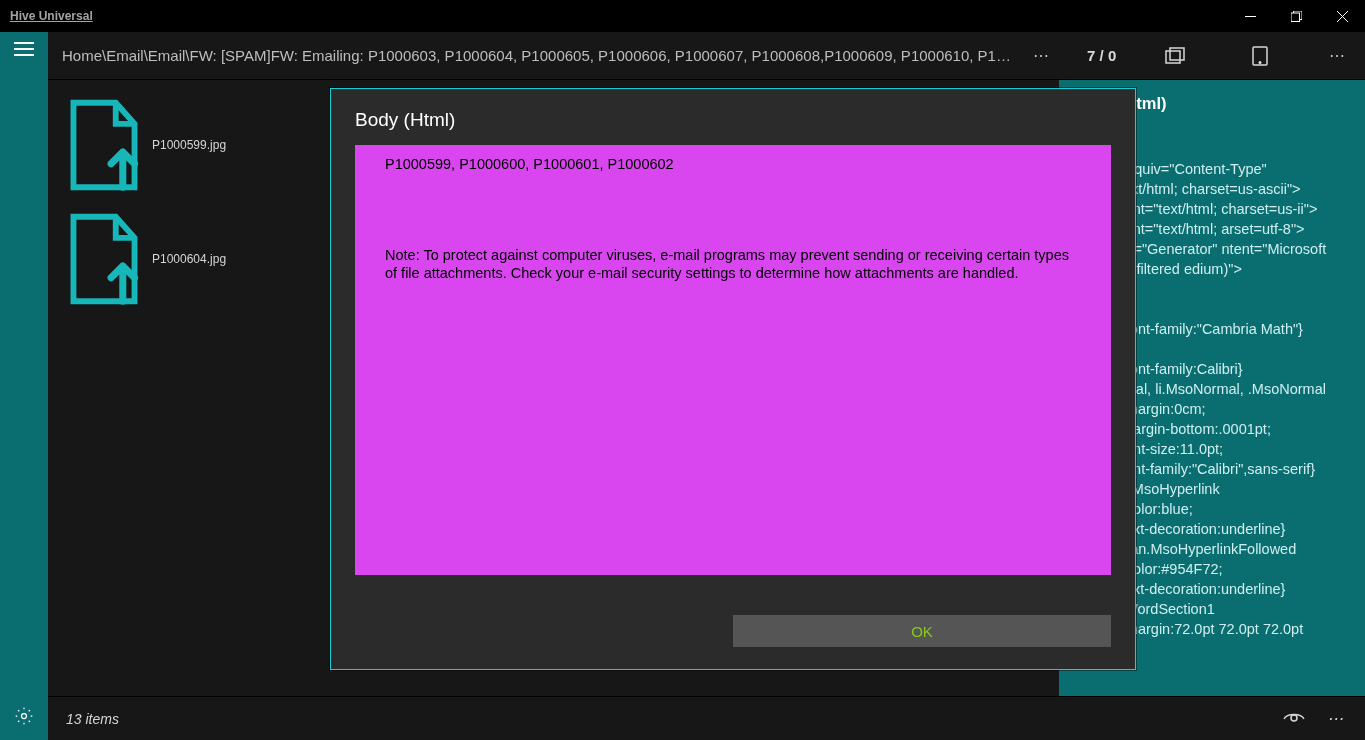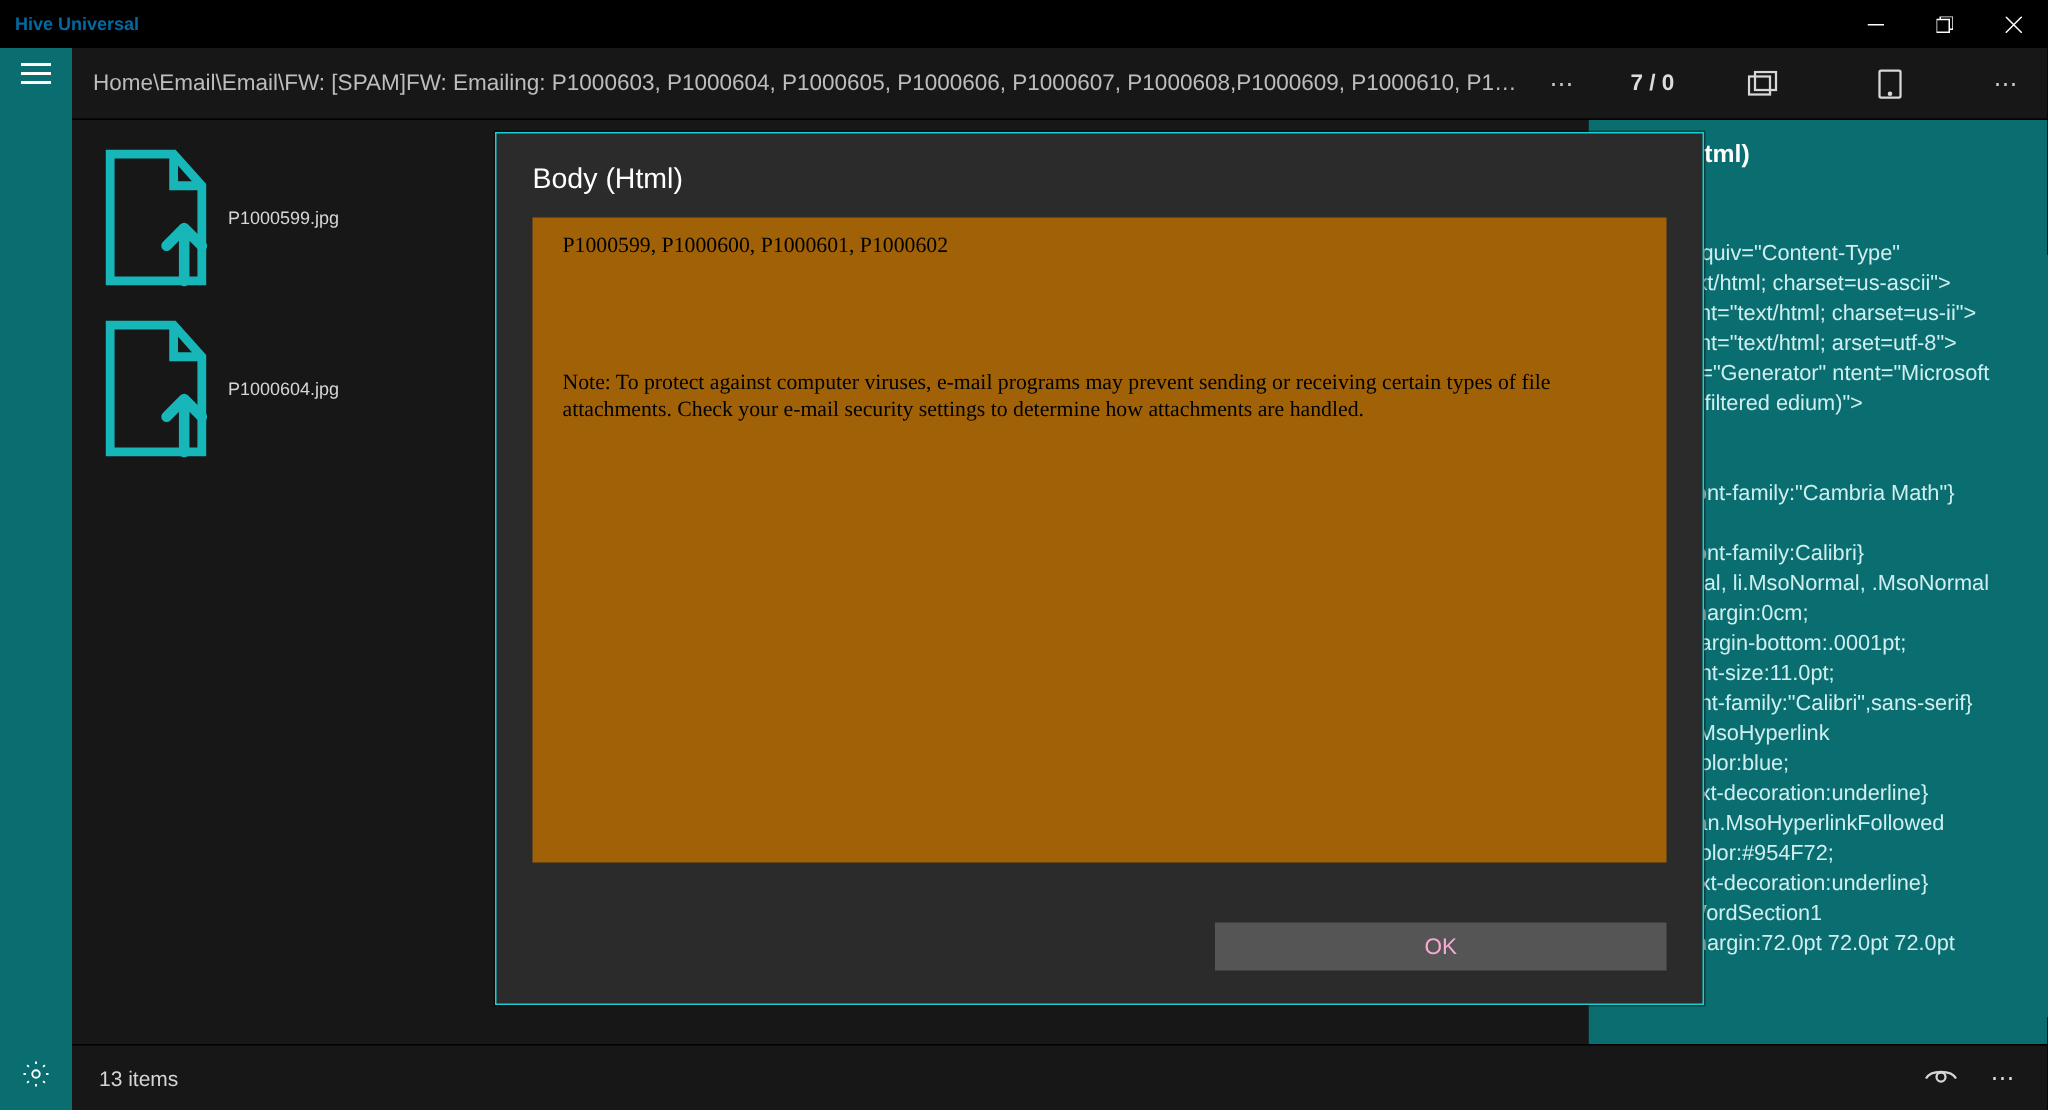--- a/index.html
+++ b/index.html
@@ -1,20 +1,20 @@
 <!DOCTYPE html>
 <html><head>
 <meta charset="utf-8">
 <style>
   * { box-sizing: border-box; margin: 0; padding: 0; }
   html, body { width: 1365px; height: 740px; overflow: hidden; font-family: "Segoe UI", Arial, sans-serif; background: #000; color: #fff; }
   .titlebar {
     height: 32px; background: #000; display: flex; align-items: center; padding-left: 10px; font-size: 12px;
   }
-  .titlebar .title { flex: 1; color: #0369a1; font-weight: 600; }
+  .titlebar .title { flex: 1; color: #a3a3a3; font-weight: 600; text-decoration: underline; }
   .titlebar .winbtns { display: flex; }
   .titlebar .winbtn { width: 46px; height: 32px; display: flex; align-items: center; justify-content: center; color: #fff; }
   .titlebar .winbtn svg { width: 11px; height: 11px; stroke: #fff; fill: none; stroke-width: 1; }
 
   .app {
     position: relative; height: 708px; width: 1365px; display: flex; background: #171717;
   }
   .leftrail {
     width: 48px; background: #0a6e70; display: flex; flex-direction: column; align-items: center; justify-content: space-between; padding: 10px 0 14px;
   }
@@ -52,40 +52,41 @@
     width: 306px; background: #0a6e70; color: #cfeef0; padding: 12px 14px 0 14px; font-size: 14.5px; line-height: 1.38;
     overflow: hidden;
   }
   .rightpanel .hd { color: #fff; font-weight: 600; font-size: 16.5px; margin-bottom: 4px; }
   .rightpanel .code { white-space: pre-wrap; word-break: break-word; font-family: "Segoe UI", Arial, sans-serif; }
   .rightpanel .pindent2 { padding-left: 48px; display: block; }
 
   .statusbar {
     height: 44px; display: flex; align-items: center; padding: 0 18px; gap: 20px; color: #d6d6d6; font-size: 14px;
     border-top: 1px solid #000;
+    font-style: italic;
   }
   .statusbar .sp { flex: 1; }
   .statusbar .ic { width: 22px; height: 22px; display: flex; align-items: center; justify-content: center; }
 
   
   .modal {
     position: absolute; left: 282px; top: 56px; width: 806px; height: 582px;
     background: #2b2b2b; border: 1px solid #17d0d3; box-shadow: 0 0 0 1px rgba(0,0,0,.4);
     display: flex; flex-direction: column; padding: 20px 24px 22px;
   }
   .modal .mtitle { font-size: 19px; color: #fff; font-weight: 400; margin-bottom: 14px; }
   .modal .content {
-    background: #a16207; color: #000; flex: 1; overflow-y: auto; padding: 10px 20px;
-    font-family: Liberation Serif, serif; font-size: 14.5px; line-height: 1.28;
+    background: #d946ef; color: #000; flex: 1; overflow-y: auto; padding: 10px 30px;
+    font-family: Liberation Sans, sans-serif; font-size: 14.5px; line-height: 1.28;
   }
   .modal .content p { margin: 0; }
   .modal .content .gap { height: 18px; }
   .modal .btnrow { display: flex; justify-content: flex-end; margin-top: 40px; }
   .modal .okbtn {
-    width: 301px; height: 32px; background: #555; color: #f9a8d4; font-size: 15px; display: flex; align-items: center; justify-content: center;
+    width: 378px; height: 32px; background: #555; color: #84cc16; font-size: 15px; display: flex; align-items: center; justify-content: center;
     border: none; cursor: pointer;
   }
 
   
   .modal .content::-webkit-scrollbar { width: 16px; }
   .modal .content::-webkit-scrollbar-track { background: #f0f0f0; }
   .modal .content::-webkit-scrollbar-thumb { background: #c0c0c0; }
 </style>
 </head>
 <body>

